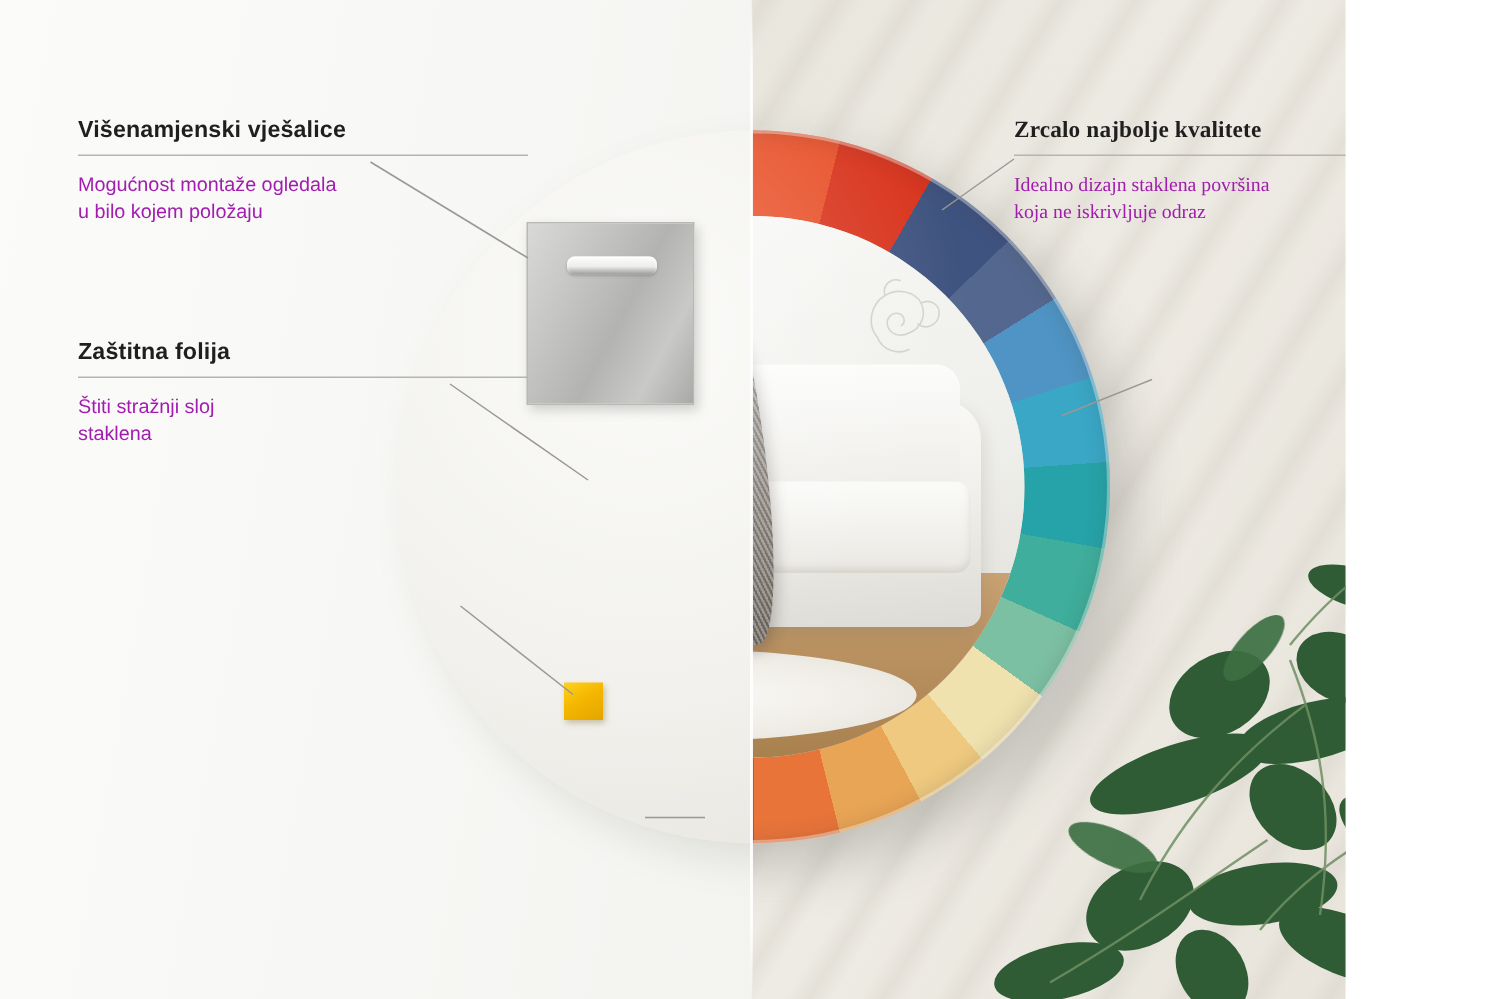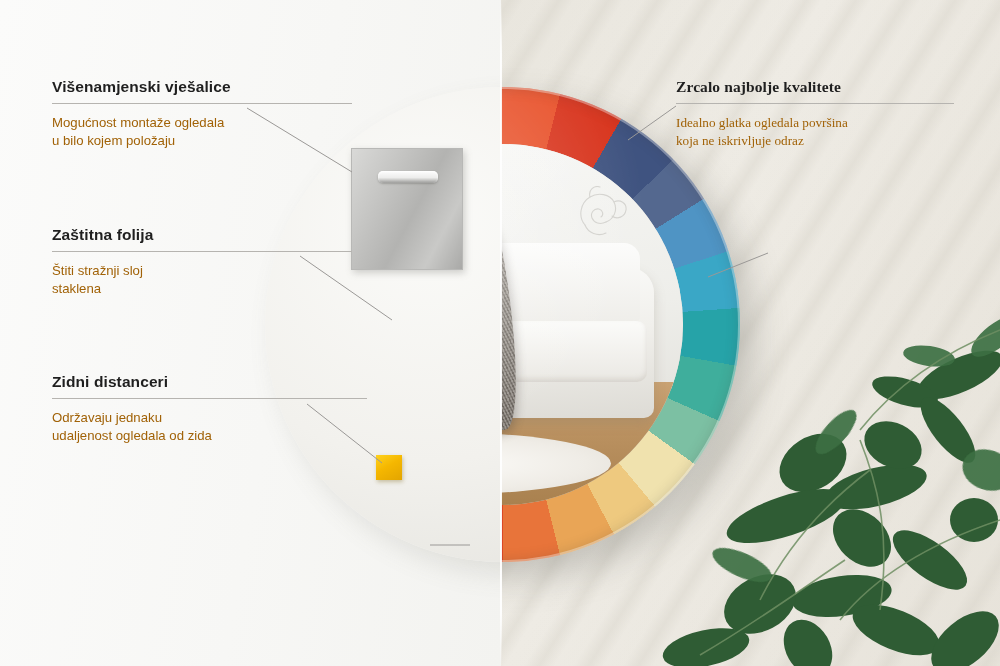--- a/index.html
+++ b/index.html
@@ -3,21 +3,21 @@
 <meta charset="utf-8">
 <title>Mirror Product Infographic</title>
 <style>
   html, body {
     margin: 0;
     padding: 0;
     background: #ffffff;
   }
   #stage {
     position: relative;
-    width: 1000px;
+    width: 897px;
     height: 666px;
     overflow: hidden;
     font-family: "Liberation Sans", sans-serif;
     background: #ffffff;
   }
 
   
   .bg-right {
     position: absolute;
     left: 500px; top: 0;
@@ -250,21 +250,21 @@
   }
   .callout .rule {
     height: 1px;
     background: #b6b4b0;
     margin-top: 7px;
   }
   .callout .desc {
     margin-top: 10px;
     font-size: 13.2px;
     line-height: 17.5px;
-    color: #a16207;
+    color: #a21caf;
     white-space: pre-line;
   }
   .callout.right .title,
   .callout.right .desc { text-align: left; font-family: Liberation Serif, serif; }
 
   
   #co-1 { left: 52px; top: 78px;  width: 300px; }
   #co-2 { left: 52px; top: 226px; width: 300px; }
   #co-3 { left: 52px; top: 373px; width: 315px; }
   #co-4 { left: 52px; top: 521px; width: 400px; }
@@ -382,29 +382,23 @@
 u bilo kojem položaju</div>
   </div>
 
   <div class="callout left" id="co-2">
     <div class="title">Zaštitna folija</div>
     <div class="rule"></div>
     <div class="desc">Štiti stražnji sloj
 staklena</div>
   </div>
 
-  <div class="callout left" id="co-3">
-    <div class="title">Zidni distanceri</div>
-    <div class="rule"></div>
-    <div class="desc">Održavaju jednaku
-udaljenost ogledala od zida</div>
-  </div>
 
 
   <div class="callout right" id="co-5">
     <div class="title">Zrcalo najbolje kvalitete</div>
     <div class="rule"></div>
-    <div class="desc">Idealno glatka ogledala površina
+    <div class="desc">Idealno dizajn staklena površina
 koja ne iskrivljuje odraz</div>
   </div>
 
 
 </div>
 
 </body></html>

